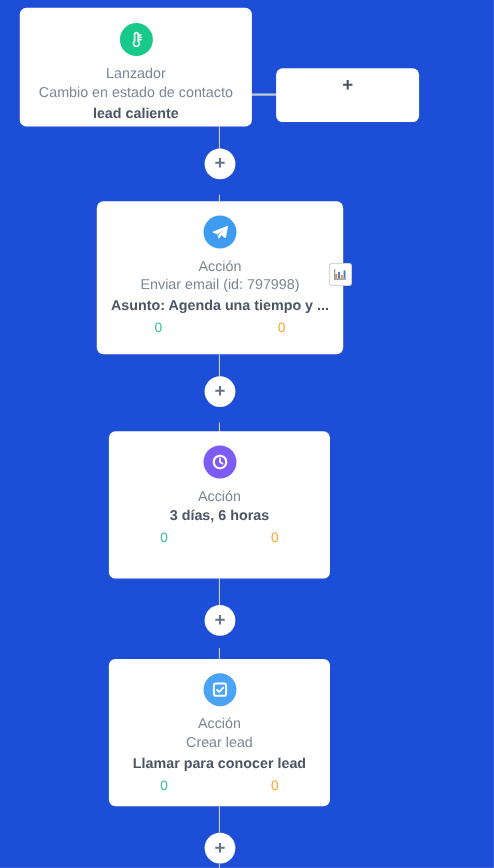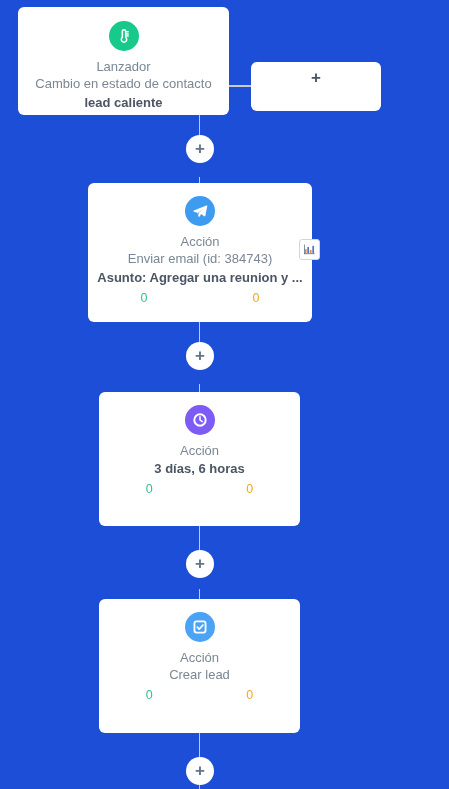--- a/index.html
+++ b/index.html
@@ -219,22 +219,22 @@
     <span class="glyph">+</span>
   </div>
 
   <div class="card" id="card-email">
     <div class="card-icon" style="background:#3d9bf0;">
       <svg width="17" height="17" viewBox="0 0 24 24" fill="#ffffff">
         <path d="M21 3.2 2.6 10.6c-.8.3-.8 1.5.1 1.7l4.9 1.4 1.5 5.1c.2.9 1.4 1 1.8.2l2-3.6 4.4 3.3c.6.5 1.5.1 1.6-.6l2.7-13.7c.1-.8-.7-1.4-1.6-1.2zM9.6 13.9l-.4 3.6-1-3.4 8.6-6.4-7.2 6.2z"></path>
       </svg>
     </div>
     <div class="node-type">Acción</div>
-    <div class="node-desc">Enviar email (id: 384743)</div>
-    <div class="node-title">Asunto: Agregar una reunion y ...</div>
+    <div class="node-desc">Enviar email (id: 797998)</div>
+    <div class="node-title">Asunto: Agenda una tiempo y ...</div>
     <div class="stats-row">
       <div class="stat green">0</div>
       <div class="stat orange">0</div>
     </div>
   </div>
 
   <div class="stats-badge" style="left:299px; top:239px;">
     <svg width="13" height="13" viewBox="0 0 16 16">
       <rect x="2.2" y="7.5" width="2.1" height="5.2" fill="#e8833a"></rect>
       <rect x="5.3" y="5.0" width="2.1" height="7.7" fill="#4a79c4"></rect>
@@ -270,20 +270,21 @@
 
   <div class="card" id="card-task">
     <div class="card-icon" style="background:#4aa3f5;">
       <svg width="18" height="18" viewBox="0 0 24 24">
         <rect x="4.6" y="4.6" width="14.8" height="14.8" rx="2.6" fill="none" stroke="#ffffff" stroke-width="2.4"></rect>
         <path d="M8.4 12.2l2.6 2.6 5-5.4" fill="none" stroke="#ffffff" stroke-width="2.2" stroke-linecap="round" stroke-linejoin="round"></path>
       </svg>
     </div>
     <div class="node-type">Acción</div>
     <div class="node-desc">Crear lead</div>
+    <div class="node-title">Llamar para conocer lead</div>
     <div class="stats-row">
       <div class="stat green">0</div>
       <div class="stat orange">0</div>
     </div>
   </div>
 
   <div class="plus-btn" style="top:757px;">
     <span class="glyph">+</span>
   </div>
 

